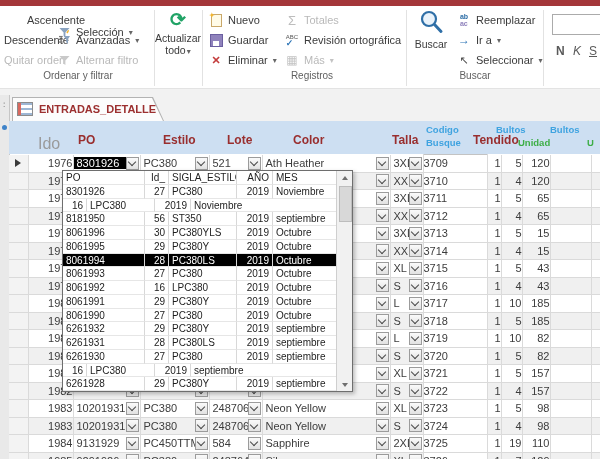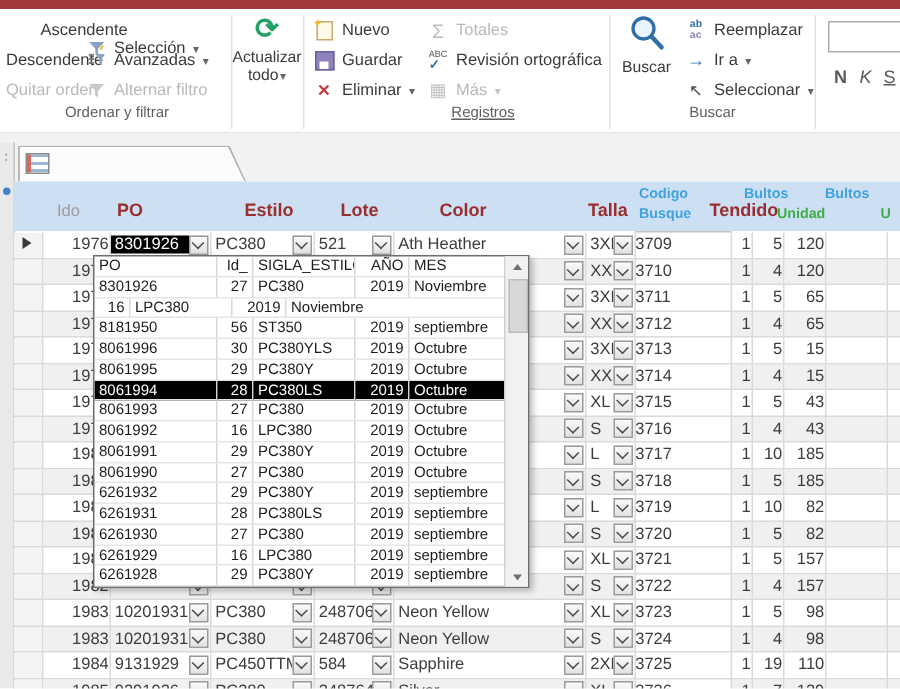--- a/index.html
+++ b/index.html
@@ -33,21 +33,21 @@
   .tab .inner{position:absolute;inset:0;display:flex;align-items:center;gap:6px;padding-left:5px;}
   .tab .title{font-weight:bold;font-size:11px;color:#9c3030;}
   .sheeticon{width:14px;height:12px;border:1px solid #8b8b8b;flex:none;
      background:linear-gradient(to right,#d9695f 0 3px,rgba(0,0,0,0) 3px),
                 repeating-linear-gradient(to bottom,#9db6d4 0 2px,#ffffff 2px 5px);}
 
   
   .gridhead{position:absolute;left:9px;top:121px;width:591px;height:33px;background:#cddff2;overflow:hidden;}
   .gridhead span{position:absolute;white-space:nowrap;}
   .h-red{font-weight:bold;font-size:12px;color:#992e2e;}
-  .h-gray{font-size:11px;color:#9a9a9a;}
+  .h-gray{font-size:16px;color:#9a9a9a;}
   .h-blue{font-weight:bold;font-size:9.5px;color:#3fa3e0;}
   .h-green{font-weight:bold;font-size:9.5px;color:#3dae46;}
 
   
   table.grid{position:absolute;left:9px;top:154px;width:591px;border-collapse:collapse;table-layout:fixed;}
   table.grid td{height:16.5px;padding:0;border-right:1px solid #dadada;border-bottom:1px solid #dadada;
                 font-size:11px;color:#3c3c3c;overflow:hidden;white-space:nowrap;}
   tr.odd td{background:#f0f0f0;}
   tr.even td{background:#ffffff;}
   td.selcell{background:#f3f3f3 !important;border-right:1px solid #b5b5b5;text-align:center;}
@@ -166,21 +166,21 @@
           <span style="font-size:9px;color:#2e75b6;font-weight:bold;">✓</span>
         </span>
       </span>
     <span class="lbl">Revisión ortográfica</span>
   </div>
   <div class="rbtn dis" style="left:284px;top:44px;">
     <span class="icon16" style="font-size:12px;color:#c3c3c3;">▦</span>
     <span class="lbl">Más</span>
       <span class="caret">▾</span>
   </div>
-  <div class="glabel" style="left:272px;width:100px;text-decoration:underline;">Registros</div>
+  <div class="glabel" style="left:262px;width:100px;">Registros</div>
   <div class="gsep" style="left:406px;"></div>
 
   <div class="bigbtn" style="left:408px;width:46px;">
     <span><svg width="26" height="28" viewBox="0 0 26 28">
           <circle cx="11" cy="11" r="7" fill="#eaf3fb" stroke="#2f6fa7" stroke-width="2.2"></circle>
           <line x1="16.5" y1="16.5" x2="23" y2="23.5" stroke="#2f6fa7" stroke-width="3" stroke-linecap="round"></line>
         </svg></span>
     <span>Buscar</span>
   </div>
   <div class="rbtn" style="left:456px;top:4px;">
@@ -214,20 +214,21 @@
 <div class="midstrip"></div>
 <div class="navsliver">
   <div class="navcolon">∶</div>
   <div class="navdot"></div>
 </div>
 <div class="tab">
   <div class="shape"></div>
   <div class="shapein"></div>
   <div class="inner">
     <span class="sheeticon"></span>
+    <span class="title">ENTRADAS_DETALLE</span>
   </div>
 </div>
 
 <div class="gridhead">
   <span class="h-gray" style="left:29px;top:14px;">Ido</span>
   <span class="h-red" style="left:69px;top:12px;">PO</span>
   <span class="h-red" style="left:154px;top:12px;">Estilo</span>
   <span class="h-red" style="left:218px;top:12px;">Lote</span>
   <span class="h-red" style="left:284px;top:12px;">Color</span>
   <span class="h-red" style="left:383px;top:12px;">Talla</span>
@@ -1253,21 +1254,20 @@
         <div class="c c4">septiembre</div>
       </div>
       <div class="ddrow">
         <div class="c c0">6261930</div>
         <div class="c c1">27</div>
         <div class="c c2">PC380</div>
         <div class="c c3">2019</div>
         <div class="c c4">septiembre</div>
       </div>
       <div class="ddrow">
-        <div class="c c0">6261929</div>
         <div class="c c1">16</div>
         <div class="c c2">LPC380</div>
         <div class="c c3">2019</div>
         <div class="c c4">septiembre</div>
       </div>
       <div class="ddrow">
         <div class="c c0">6261928</div>
         <div class="c c1">29</div>
         <div class="c c2">PC380Y</div>
         <div class="c c3">2019</div>

